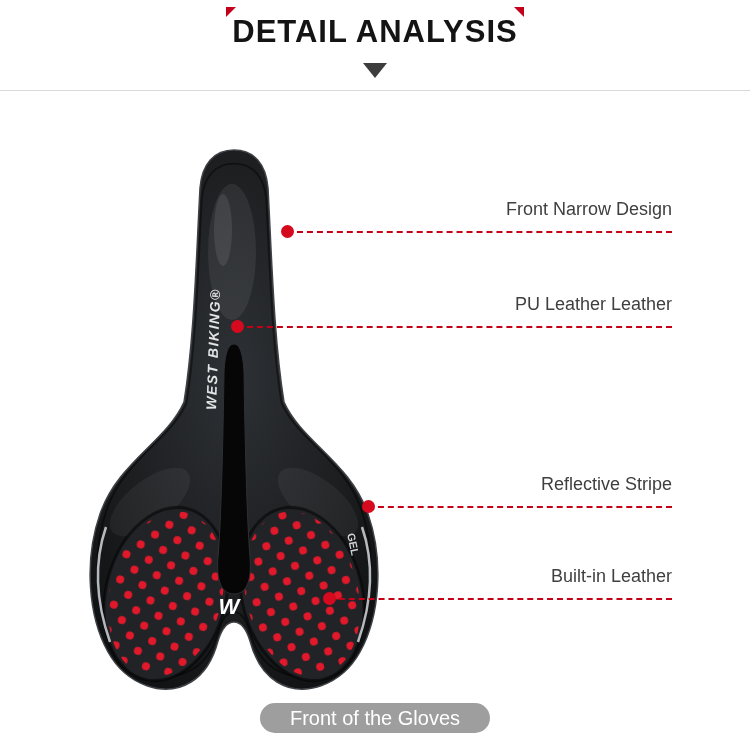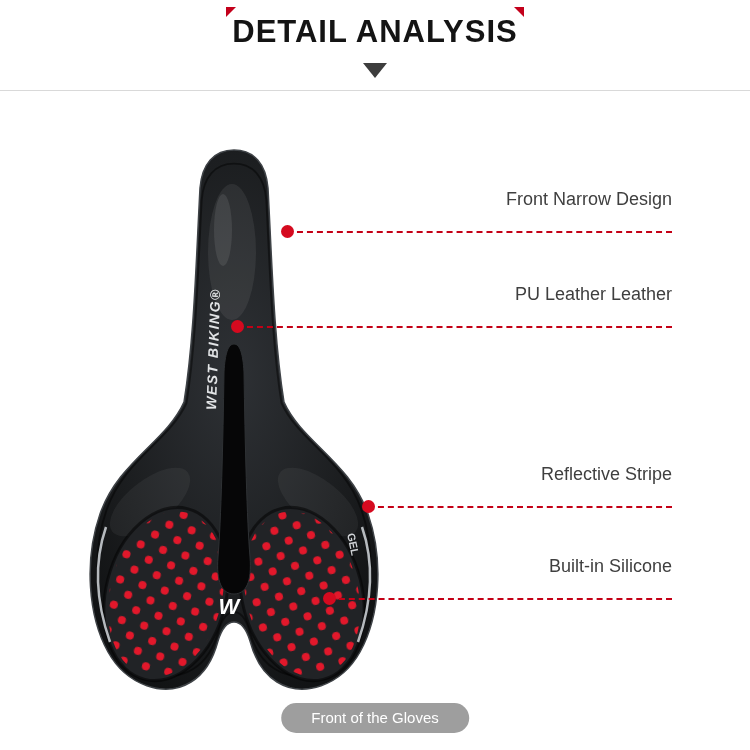--- a/index.html
+++ b/index.html
@@ -32,33 +32,33 @@
   .saddle-box{position:absolute;left:66px;top:142px;width:336px;height:564px;}
   .saddle-box svg{display:block;width:100%;height:100%;}
 
   
   .callout{position:absolute;border-top:2px dashed #c40016;height:0;}
   .callout .dot{
     position:absolute;left:-6px;top:-8px;width:13px;height:13px;border-radius:50%;
     background:#d50a1f;
   }
   .callout .lbl{
-    position:absolute;right:0;bottom:23px;white-space:nowrap;
+    position:absolute;right:0;bottom:13px;white-space:nowrap;
     font-size:18px;color:#3f3f3f;
   }
   .c1{left:287px;top:231px;width:385px;}
   .c2{left:237px;top:326px;width:435px;}
   .c3{left:368px;top:506px;width:304px;text-align:center;}
   .c4{left:329px;top:598px;width:343px;}
 
   
   .caption-pill{
     position:absolute;top:703px;left:50%;transform:translateX(-50%);
     height:30px;line-height:30px;padding:0 30px;border-radius:15px;
-    background:#9e9e9e;color:#ffffff;font-size:15px;white-space:nowrap;
+    background:#9e9e9e;color:#ffffff;font-size:20px;white-space:nowrap;
   }
 </style>
 </head>
 <body>
 
 <div class="stage">
 
   <div class="title-wrap">
     <h1 class="title">
       <span class="tri-corner-left"></span>
@@ -140,20 +140,20 @@
   <div class="callout c2">
     <span class="dot"></span>
     <span class="lbl">PU Leather Leather</span>
   </div>
   <div class="callout c3">
     <span class="dot"></span>
     <span class="lbl">Reflective Stripe</span>
   </div>
   <div class="callout c4">
     <span class="dot"></span>
-    <span class="lbl">Built-in Silicone</span>
+    <span class="lbl">Built-in Leather</span>
   </div>
 
   <div class="caption-pill">
     <span>Front of the Gloves</span>
   </div>
 
 </div>
 
 </body></html>

